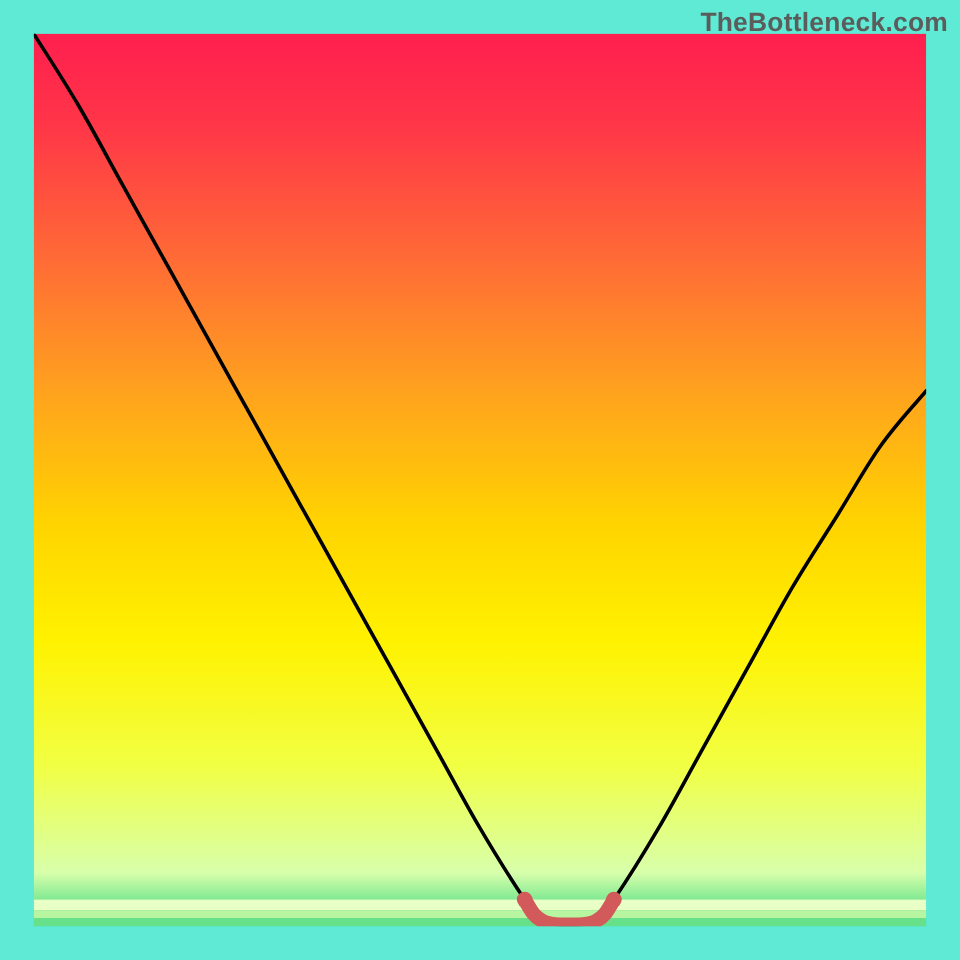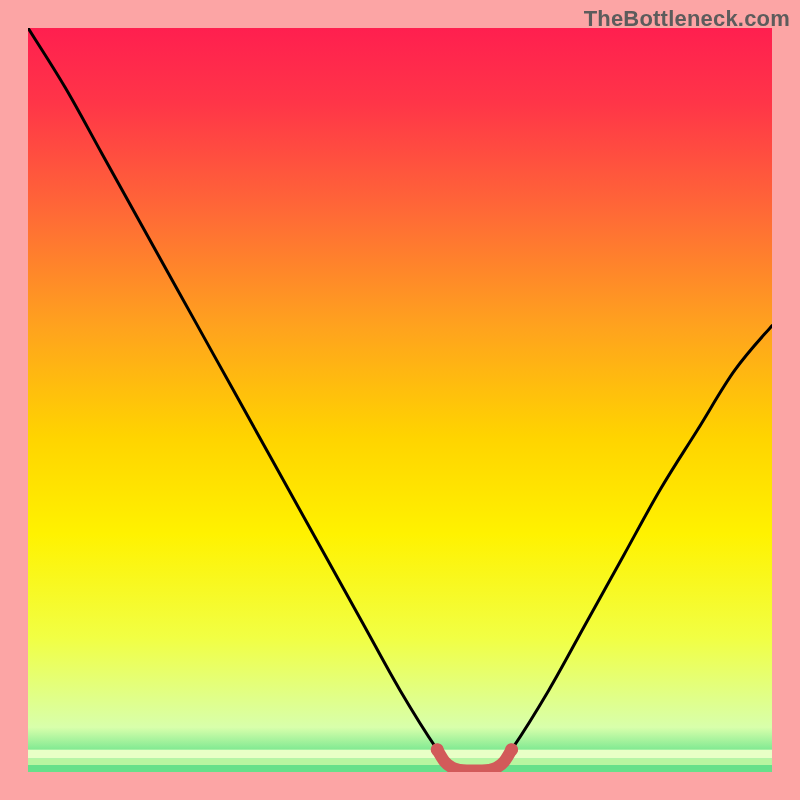--- a/index.html
+++ b/index.html
@@ -1,21 +1,21 @@
 <!DOCTYPE html>
 <html><head>
 <meta charset="utf-8">
 <style>
   * { margin: 0; padding: 0; box-sizing: border-box; }
   html, body { width: 800px; height: 800px; overflow: hidden; }
   .chart-wrap {
     position: relative;
     width: 800px;
     height: 800px;
-    background: #fca5a5;
+    background: #5eead4;
   }
   .watermark {
     position: absolute;
     top: 6px;
     right: 10px;
     font-family: Arial, Helvetica, sans-serif;
     font-size: 22px;
     font-weight: 600;
     color: #5c5c5c;
     letter-spacing: 0.2px;

